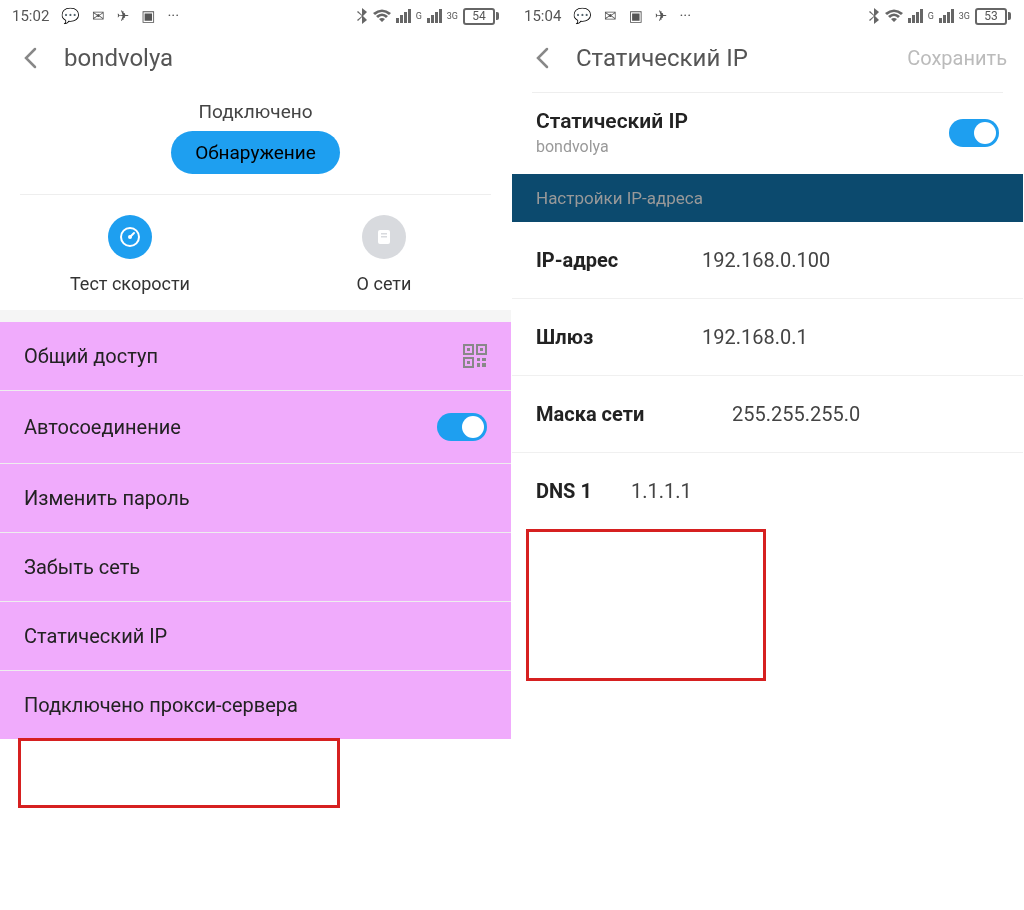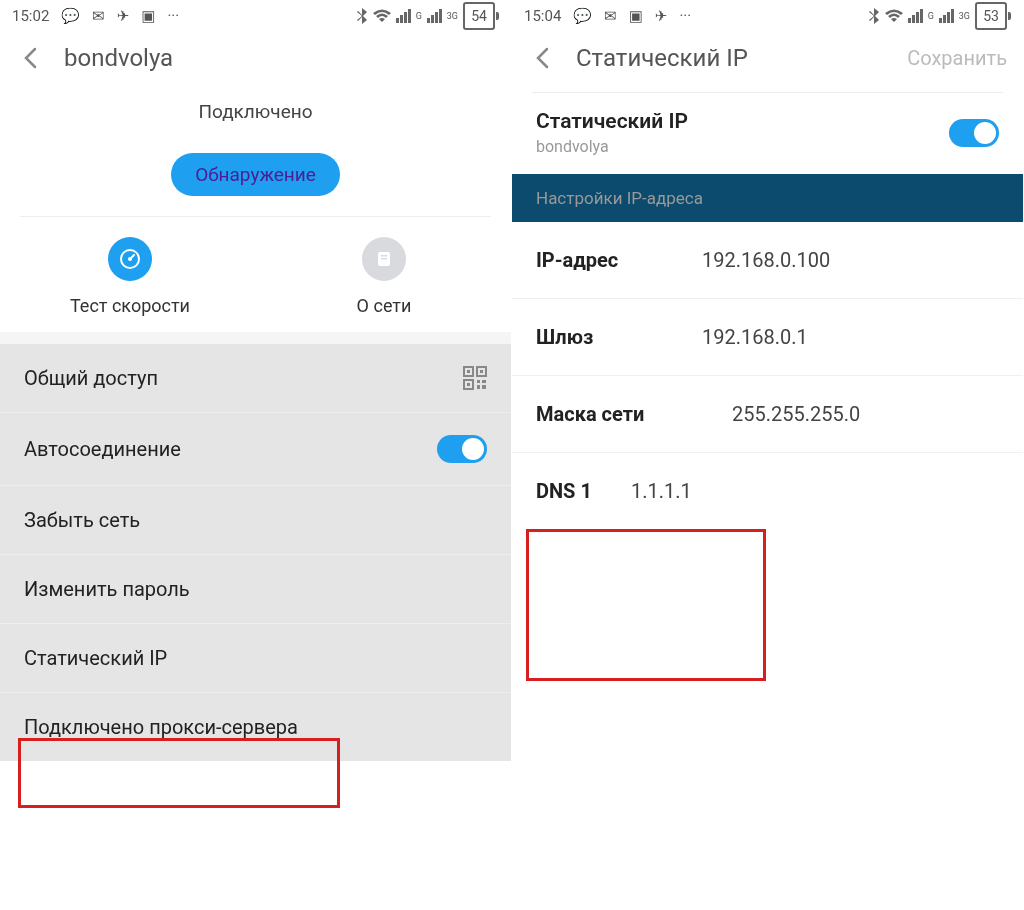--- a/index.html
+++ b/index.html
@@ -54,26 +54,26 @@
   font-size: 20px;
   color: #bbb;
 }
 .center-section {
   text-align: center;
   padding: 8px 0 20px 0;
 }
 .connected-label {
   font-size: 19px;
   color: #444;
-  margin-bottom: 30px;
+  margin-bottom: 8px;
 }
 .pill-button {
   display: inline-block;
   background: #1e9ff0;
-  color: #4c1d95;
+  color: #000000;
   padding: 10px 24px;
   border-radius: 24px;
   font-size: 19px;
 }
 .divider {
   height: 1px;
   background: #eee;
   margin: 0 20px;
 }
 .icon-row {
@@ -90,21 +90,21 @@
   border-radius: 50%;
   margin: 0 auto 14px auto;
   display: flex;
   align-items: center;
   justify-content: center;
 }
 .icon-blue { background: #1e9ff0; }
 .icon-grey { background: #d8dade; }
 .icon-label { font-size: 18px; color: #333; }
 .list {
-  background: #e5e5e5;
+  background: #f0abfc;
 }
 .section-gap { 
   height: 12px; 
   background: #f5f5f5;
 }
 .list-item {
   display: flex;
   align-items: center;
   justify-content: space-between;
   padding: 22px 24px;
@@ -171,28 +171,28 @@
 }
 .static-ip-text .t2 {
   font-size: 16px; color: #999; margin-top: 4px;
 }
 .battery {
   display: inline-flex;
   align-items: center;
 }
 .battery-body {
   width: 32px;
-  height: 28px;
+  height: 17px;
   border: 2px solid #666;
   border-radius: 3px;
   position: relative;
   display: flex;
   align-items: center;
   justify-content: center;
-  font-size: 14px;
+  font-size: 12px;
   color: #555;
 }
 .battery-cap {
   width: 3px; height: 8px; background: #666; margin-left: 1px;
   border-radius: 0 2px 2px 0;
 }
 .signal {
   display: inline-flex;
   align-items: flex-end;
   gap: 1px;
@@ -307,24 +307,24 @@
             <rect x="14" y="19" width="3" height="4"></rect>
             <rect x="19" y="19" width="4" height="4"></rect>
           </svg>
       </span>
     </div>
     <div class="list-item">
       <span>Автосоединение</span>
       <div class="toggle"></div>
     </div>
     <div class="list-item">
+      <span>Изменить пароль</span>
+    </div>
+    <div class="list-item">
       <span>Забыть сеть</span>
-    </div>
-    <div class="list-item">
-      <span>Изменить пароль</span>
     </div>
     <div class="list-item">
       <span>Статический IP</span>
     </div>
     <div class="list-item">
       <span>Подключено прокси-сервера</span>
     </div>
   </div>
 
   <div class="highlight-box" style="top:738px; left:18px; width:322px; height:70px;"></div>

